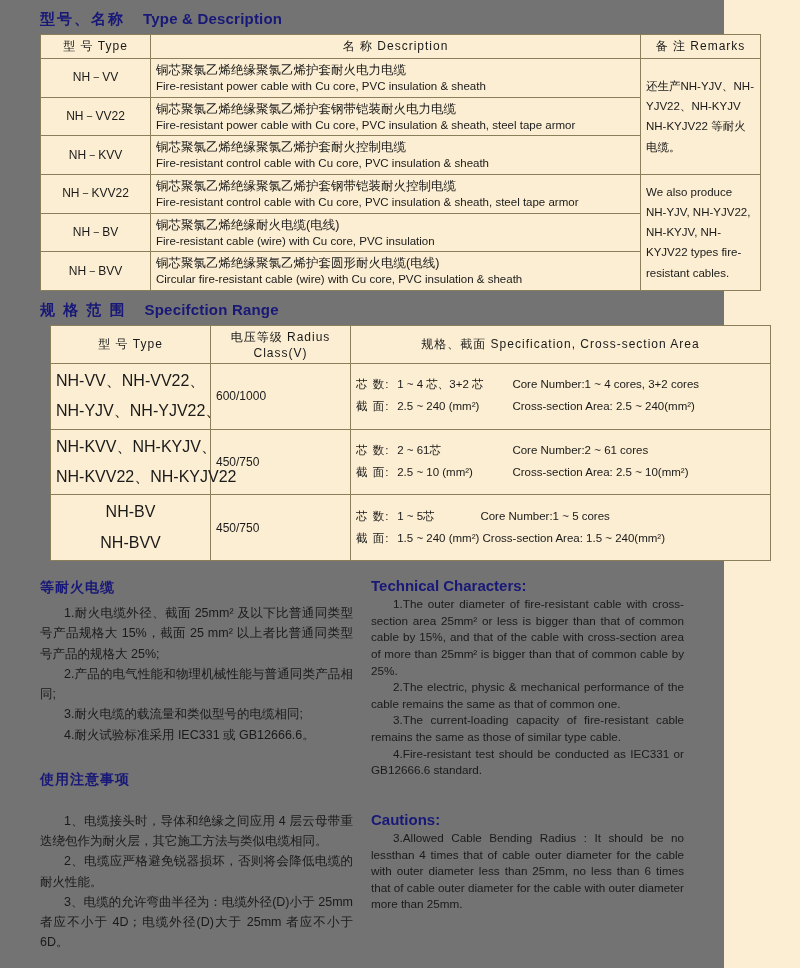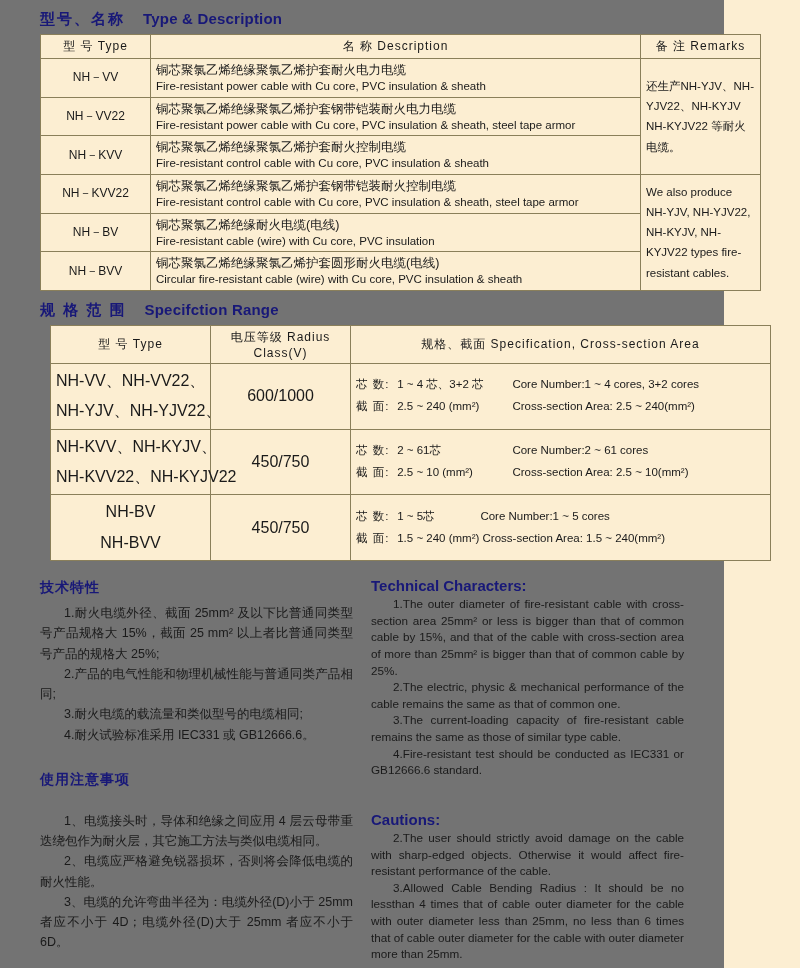--- a/index.html
+++ b/index.html
@@ -89,22 +89,22 @@
   .t1-remarks p:last-child { margin-bottom: 0; }
 
   
   .t2-type {
     text-align: center;
     font-size: 16px;
     line-height: 1.9;
     white-space: nowrap;
   }
   .t2-volt {
-    text-align: center;
-    font-size: 16px;
+    text-align: left;
+    font-size: 12px;
   }
   .t2-spec {
     font-size: 11.5px;
     line-height: 1.9;
     padding: 3px 8px;
   }
   .t2-spec .lbl {
     display: inline-block;
     min-width: 38px;
     letter-spacing: 1px;
@@ -303,21 +303,21 @@
           </div>
         </td>
       </tr>
     </tbody>
   </table>
 
   <div class="cols">
 
     <div class="col">
 
-      <div class="h-cn">技术特性</div>
+      <div class="h-cn">等耐火电缆</div>
       <p class="body-cn">1.耐火电缆外径、截面 25mm² 及以下比普通同类型号产品规格大 15%，截面 25 mm² 以上者比普通同类型号产品的规格大 25%;</p>
       <p class="body-cn">2.产品的电气性能和物理机械性能与普通同类产品相同;</p>
       <p class="body-cn">3.耐火电缆的载流量和类似型号的电缆相同;</p>
       <p class="body-cn">4.耐火试验标准采用 IEC331 或 GB12666.6。</p>
 
       <div class="spacer-md"></div>
       <div class="h-cn">使用注意事项</div>
       <div class="spacer-md"></div>
       <p class="body-cn">1、电缆接头时，导体和绝缘之间应用 4 层云母带重迭绕包作为耐火层，其它施工方法与类似电缆相同。</p>
       <p class="body-cn">2、电缆应严格避免锐器损坏，否则将会降低电缆的耐火性能。</p>
@@ -332,21 +332,20 @@
     <div class="col">
 
       <div class="h-en">Technical Characters:</div>
       <p class="body-en">1.The outer diameter of fire-resistant cable with cross-section area 25mm² or less  is bigger than that of common cable  by 15%, and that of the cable with cross-section area of more than 25mm² is bigger than that of common cable by 25%.</p>
       <p class="body-en">2.The electric, physic &amp; mechanical performance of the cable remains the same as that of common one.</p>
       <p class="body-en">3.The current-loading capacity of fire-resistant cable remains the same as those of similar type cable.</p>
       <p class="body-en">4.Fire-resistant test should be conducted as IEC331 or GB12666.6 standard.</p>
 
       <div style="height:24px"></div>
       <div class="h-en">Cautions:</div>
-      <p class="body-en">2.The user should strictly avoid damage on the cable with sharp-edged objects. Otherwise it would affect  fire-resistant performance of the cable.</p>
       <p class="body-en">3.Allowed Cable Bending Radius : It should be no lessthan 4 times that of cable outer diameter for the cable with outer diameter less than 25mm, no less than 6 times that of cable outer diameter for the cable with outer diameter more than 25mm.</p>
 
       <div style="height:30px"></div>
 
     </div>
 
   </div>
 </div>
 
 </body></html>

